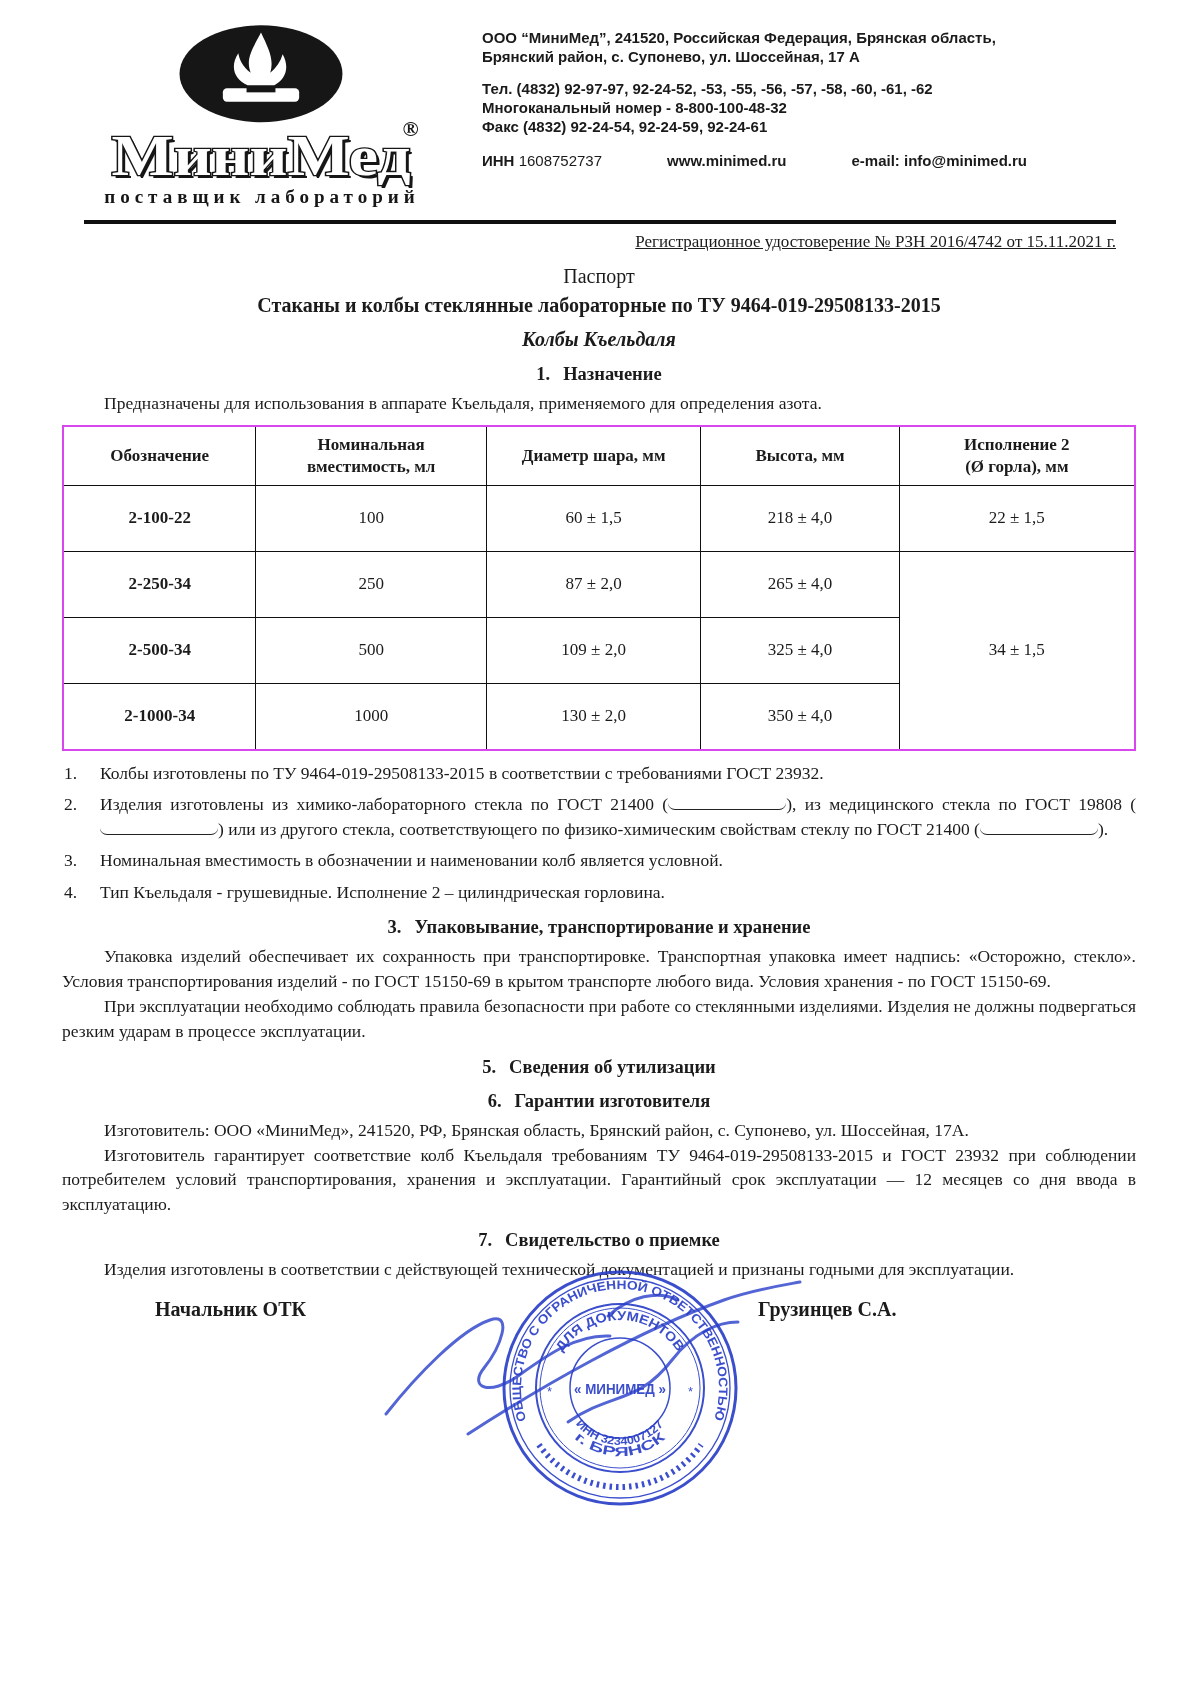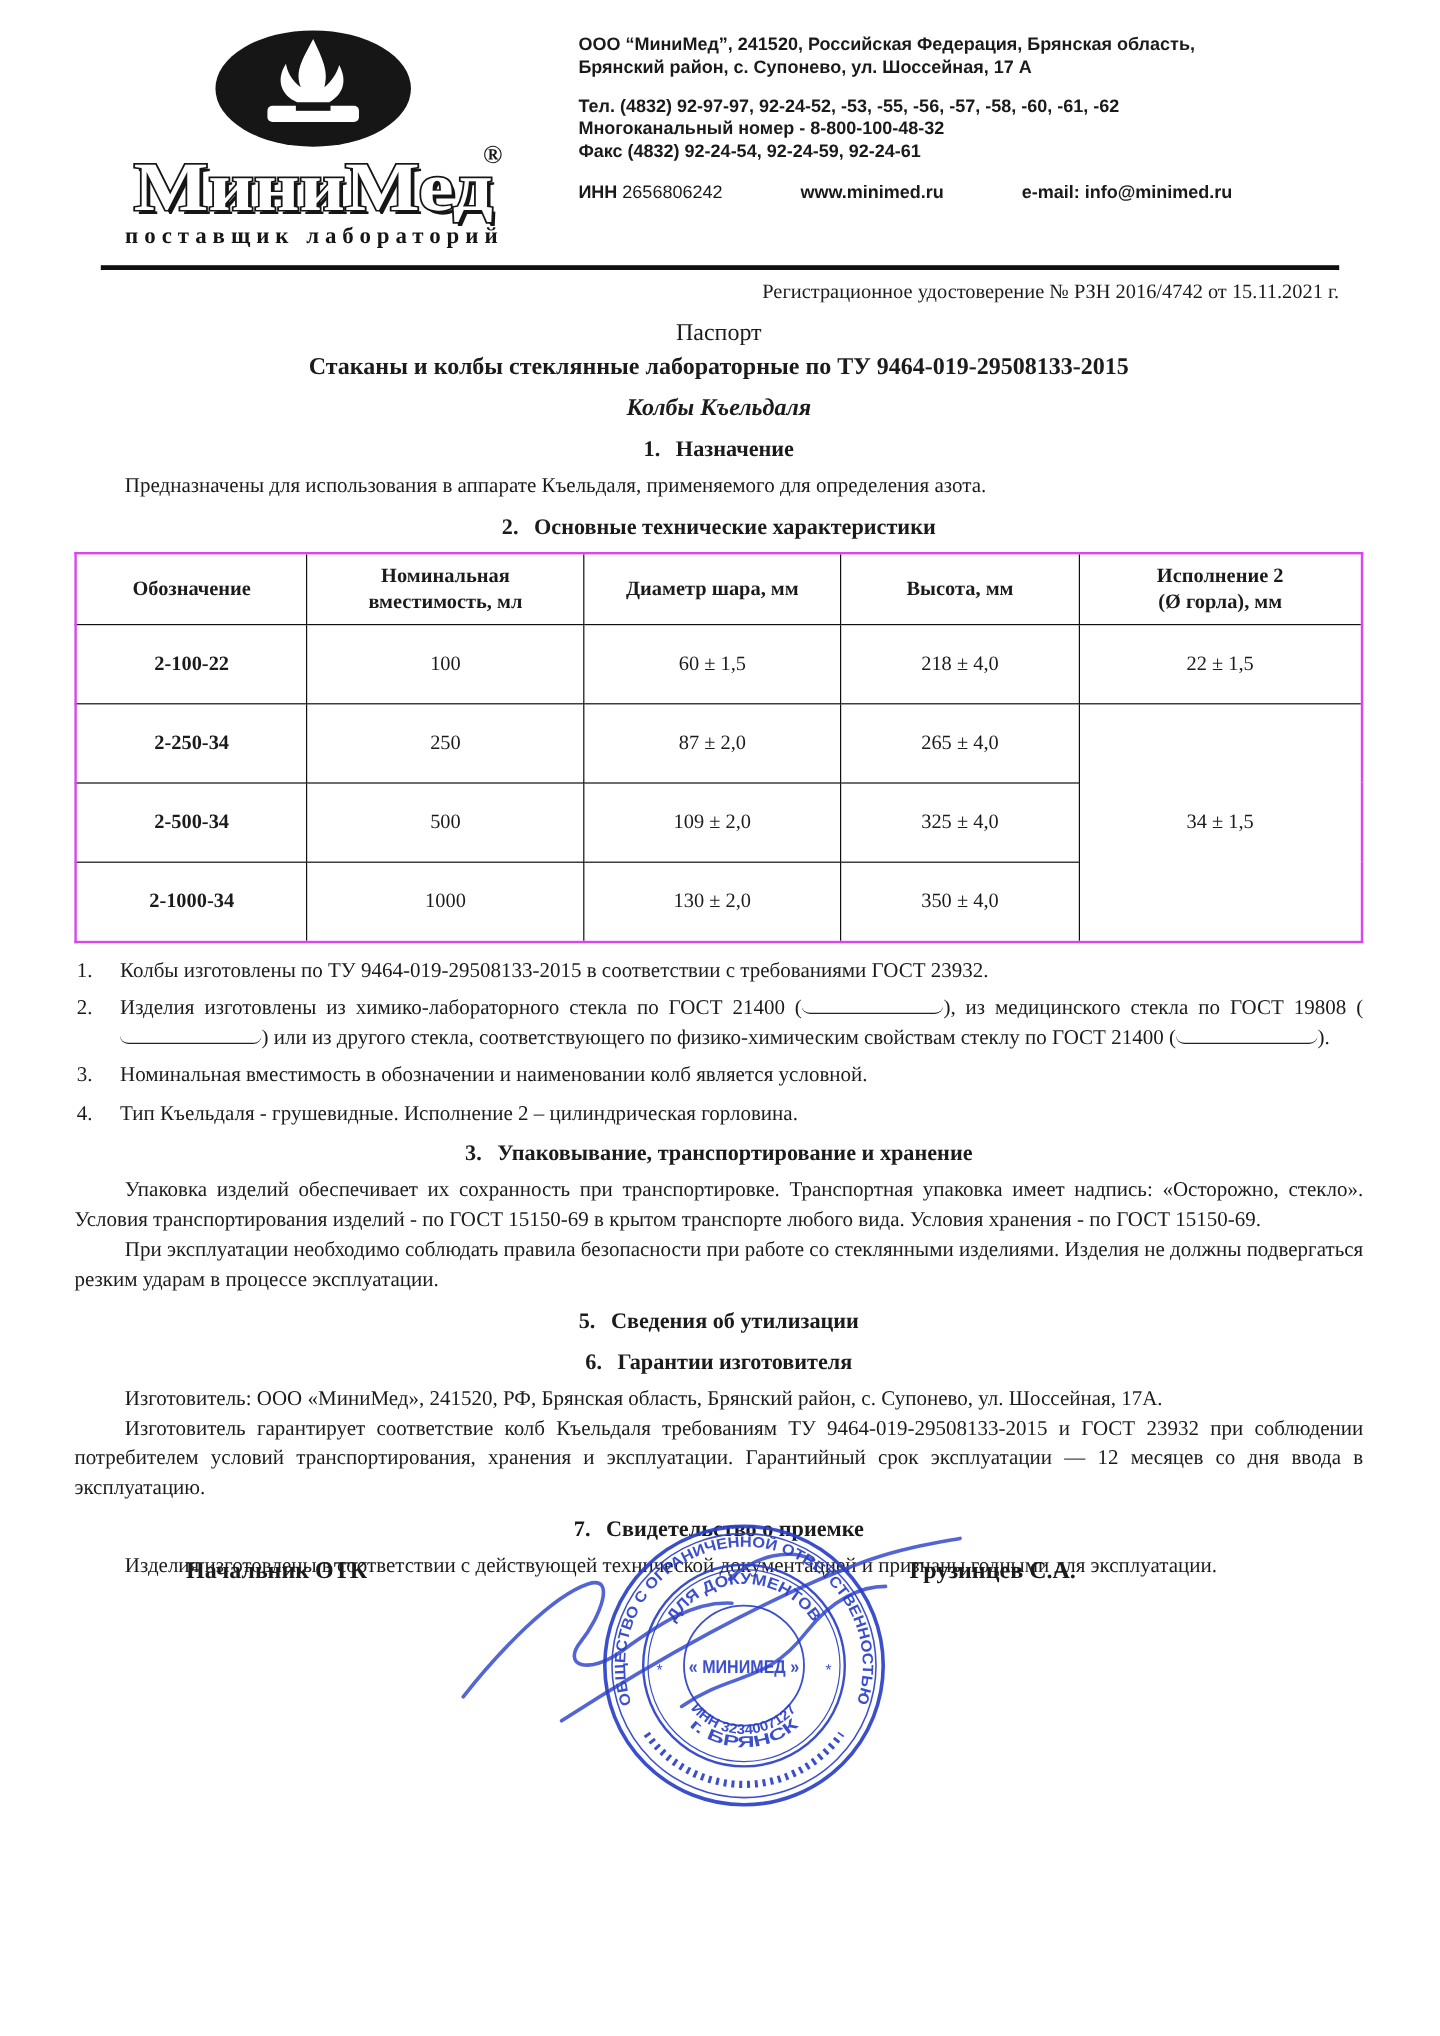--- a/index.html
+++ b/index.html
@@ -11,21 +11,21 @@
   .header{display:flex;align-items:flex-start;}
   .logo-wrap{width:330px;flex:none;margin-left:34px;}
   .hdr-right{margin-left:56px;padding-top:8px;width:560px;
              font-family:"Liberation Sans",sans-serif;font-weight:bold;
              font-size:15px;line-height:19px;color:#1a1a1a;}
   .hdr-addr{margin-bottom:13px;}
   .hdr-phones{margin-bottom:15px;}
   .hdr-inn{display:flex;justify-content:space-between;align-items:baseline;width:545px;}
   .hdr-inn .inn-val{font-weight:normal;}
   .rule{height:4px;background:#101010;margin:8px 20px 0 22px;}
-  .reg-line{text-align:right;font-size:17px;margin:8px 20px 0 0;}
+  .reg-line{text-align:right;font-size:17px;margin:8px 20px 0 0;text-decoration:underline;}
 
   
   .t-doc{ text-align:center;font-weight:normal;font-size:20px;margin-top:13px;}
   .t-sub{ text-align:center;font-weight:bold;font-size:20px;margin-top:6px;}
   .t-prod{text-align:center;font-weight:bold;font-style:italic;font-size:20px;margin-top:11px;}
 
   .sec-h{text-align:center;font-weight:bold;font-size:18.5px;margin:13px 0 6px;}
   .sec-h .num{margin-right:13px;}
   p.body{font-size:17.5px;line-height:1.42;text-align:justify;text-indent:42px;margin:0;}
 
@@ -77,43 +77,40 @@
           <div>Брянский район, с. Супонево, ул. Шоссейная, 17 А</div>
         </div>
         <div class="hdr-phones">
           <div>Тел. (4832) 92-97-97, 92-24-52, -53, -55, -56, -57, -58, -60, -61, -62</div>
           <div>Многоканальный номер - 8-800-100-48-32</div>
           <div>Факс (4832) 92-24-54, 92-24-59, 92-24-61</div>
         </div>
         <div class="hdr-inn">
           <span>
             <span>ИНН</span>
-            <span class="inn-val">2656806242</span>
+            <span class="inn-val">1608752737</span>
           </span>
           <span>www.minimed.ru</span>
           <span>e-mail: info@minimed.ru</span>
         </div>
       </div>
     </div>
 
     <div class="rule"></div>
     <div class="reg-line">Регистрационное удостоверение № РЗН 2016/4742 от 15.11.2021 г.</div>
 
     <div class="t-doc">Паспорт</div>
     <div class="t-sub">Стаканы и колбы стеклянные лабораторные по ТУ 9464-019-29508133-2015</div>
     <div class="t-prod">Колбы Къельдаля</div>
 
     <div class="sec-h">
       <span class="num">1.</span><span>Назначение</span>
     </div>
     <p class="body">Предназначены для использования в аппарате Къельдаля, применяемого для определения азота.</p>
 
-    <div class="sec-h">
-      <span class="num">2.</span><span>Основные технические характеристики</span>
-    </div>
 
     <table class="spec">
       <colgroup>
         <col style="width:18%">
           <col style="width:21.5%">
           <col style="width:20%">
           <col style="width:18.5%">
           <col style="width:22%">
       </colgroup>
       <thead>

